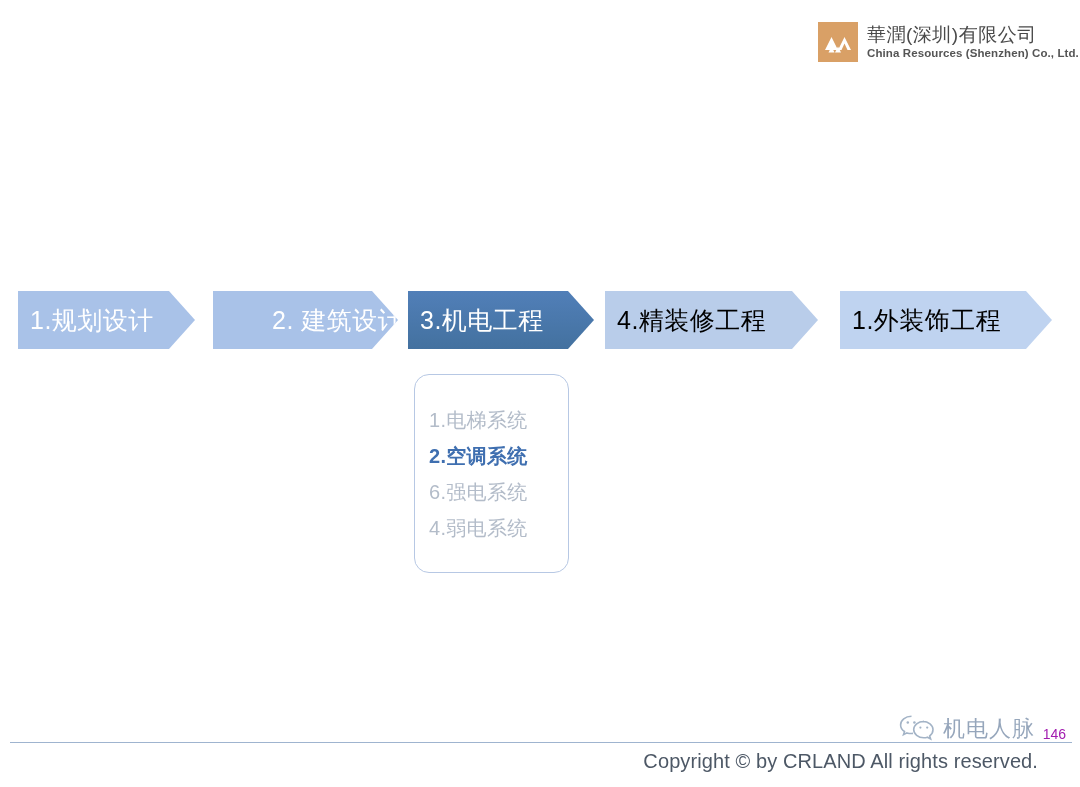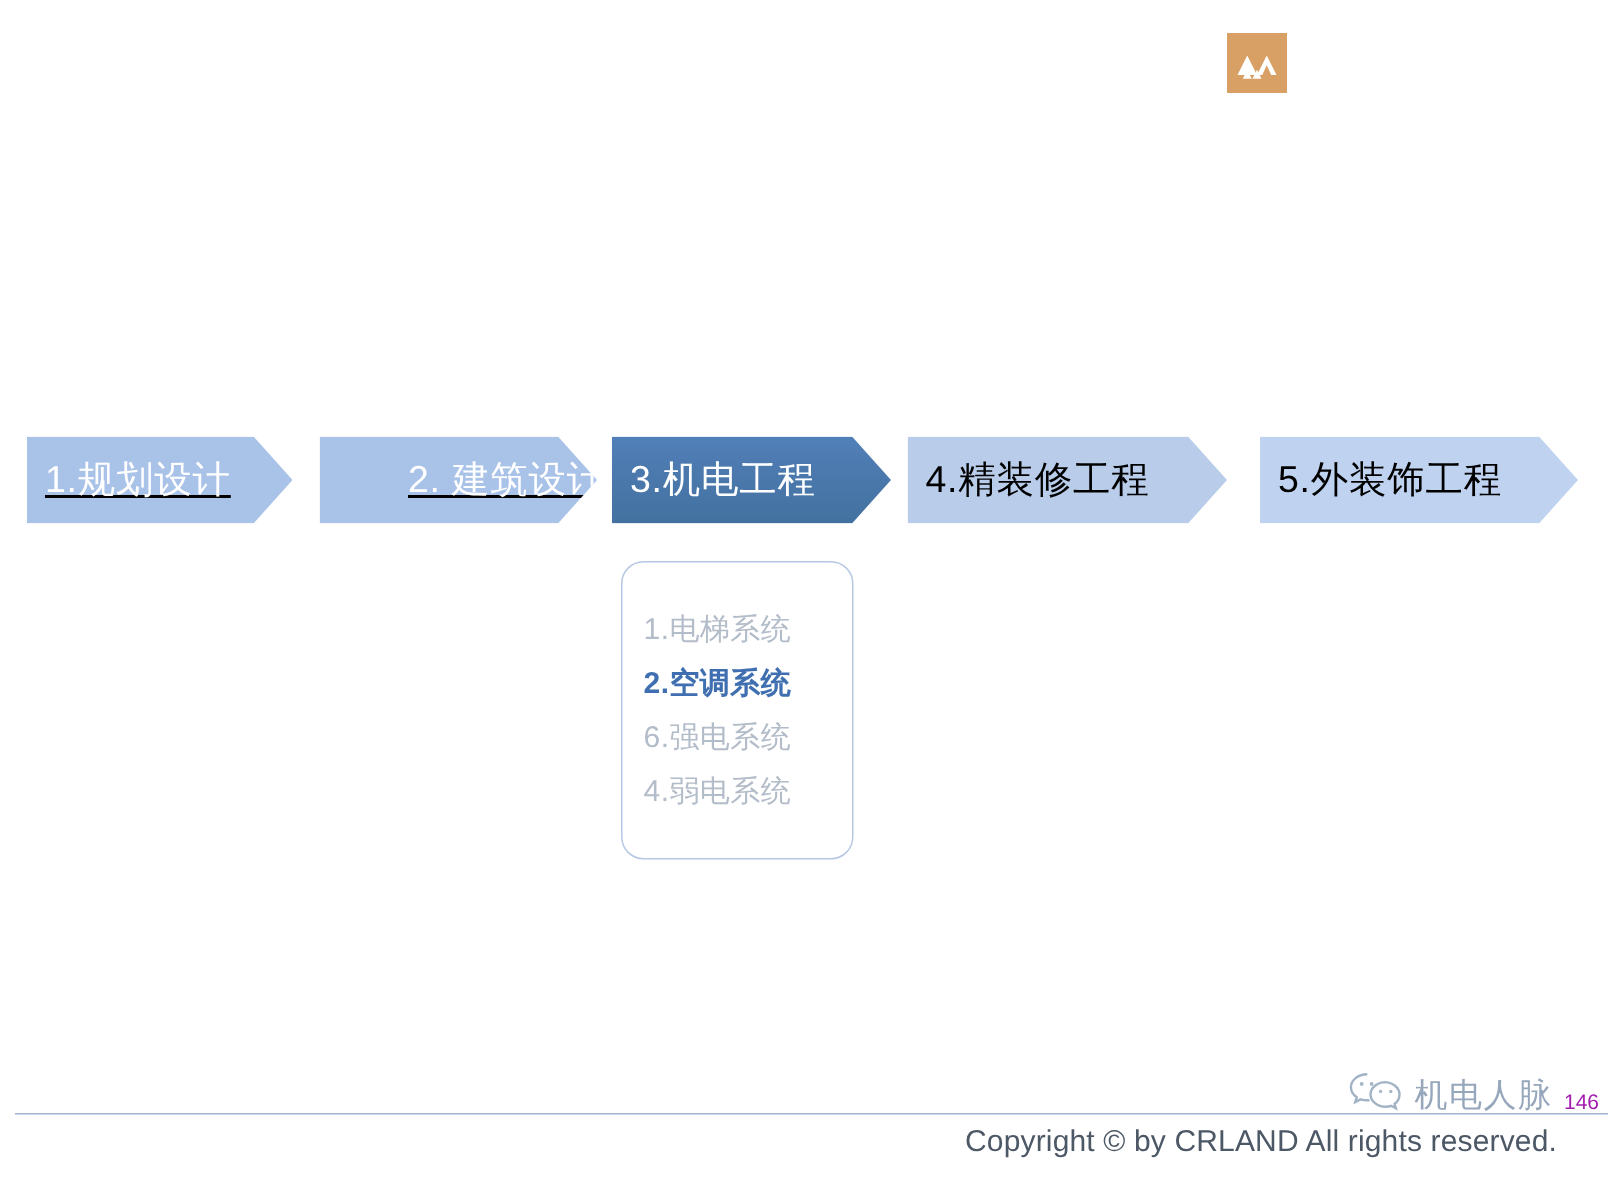--- a/index.html
+++ b/index.html
@@ -78,21 +78,20 @@
   }
   .chev .chev-label {
     font-size: 25px;
     line-height: 1;
     white-space: nowrap;
     padding-left: 12px;
     letter-spacing: 0.5px;
   }
   .chev.step {
     background: #a9c2e8;
-    text-decoration: underline;
   }
   .chev.step .chev-label { color: #ffffff; }
   .chev.active {
     background: #4a7ab5;
     background: linear-gradient(180deg, #517fb8 0%, #43719f 100%);
   }
   .chev.active .chev-label { color: #ffffff; }
   .chev.light {
     background: #b9cdea;
   }
@@ -186,37 +185,41 @@
 
   <div class="logo-block">
     <div class="logo-mark">
       <svg width="40" height="40" viewBox="0 0 40 40" aria-hidden="true">
         <rect x="0" y="0" width="40" height="40" fill="#d9a066"></rect>
         <path d="M7 28 L13.5 15 L20 28 L26.5 15 L33 28 L29.5 28 L26.5 21.5 L23.5 28 Z" fill="#ffffff"></path>
         <path d="M10.5 30.5 L13.5 24.5 L16.5 30.5 Z" fill="#ffffff"></path>
         <path d="M17 30.5 L20 24.5 L23 30.5 Z" fill="#ffffff"></path>
       </svg>
     </div>
+    <div class="logo-text-wrap">
+      <div class="logo-cn">華潤(深圳)有限公司</div>
+      <div class="logo-en">China Resources (Shenzhen) Co., Ltd.</div>
+    </div>
   </div>
 
   <div class="chevron-row">
     <div class="chev step" id="chev1">
       <span class="chev-label">1.规划设计</span>
     </div>
     <div class="chev step" id="chev2">
       <span class="chev-label">2. 建筑设计</span>
     </div>
     <div class="chev active" id="chev3">
       <span class="chev-label">3.机电工程</span>
     </div>
     <div class="chev light" id="chev4">
       <span class="chev-label">4.精装修工程</span>
     </div>
     <div class="chev lighter" id="chev5">
-      <span class="chev-label">5.外装饰工程</span>
+      <span class="chev-label">1.外装饰工程</span>
     </div>
   </div>
 
   <div class="sub-box">
     <div class="sub-item">1.电梯系统</div>
     <div class="sub-item sel">2.空调系统</div>
     <div class="sub-item">6.强电系统</div>
     <div class="sub-item">4.弱电系统</div>
   </div>
 

